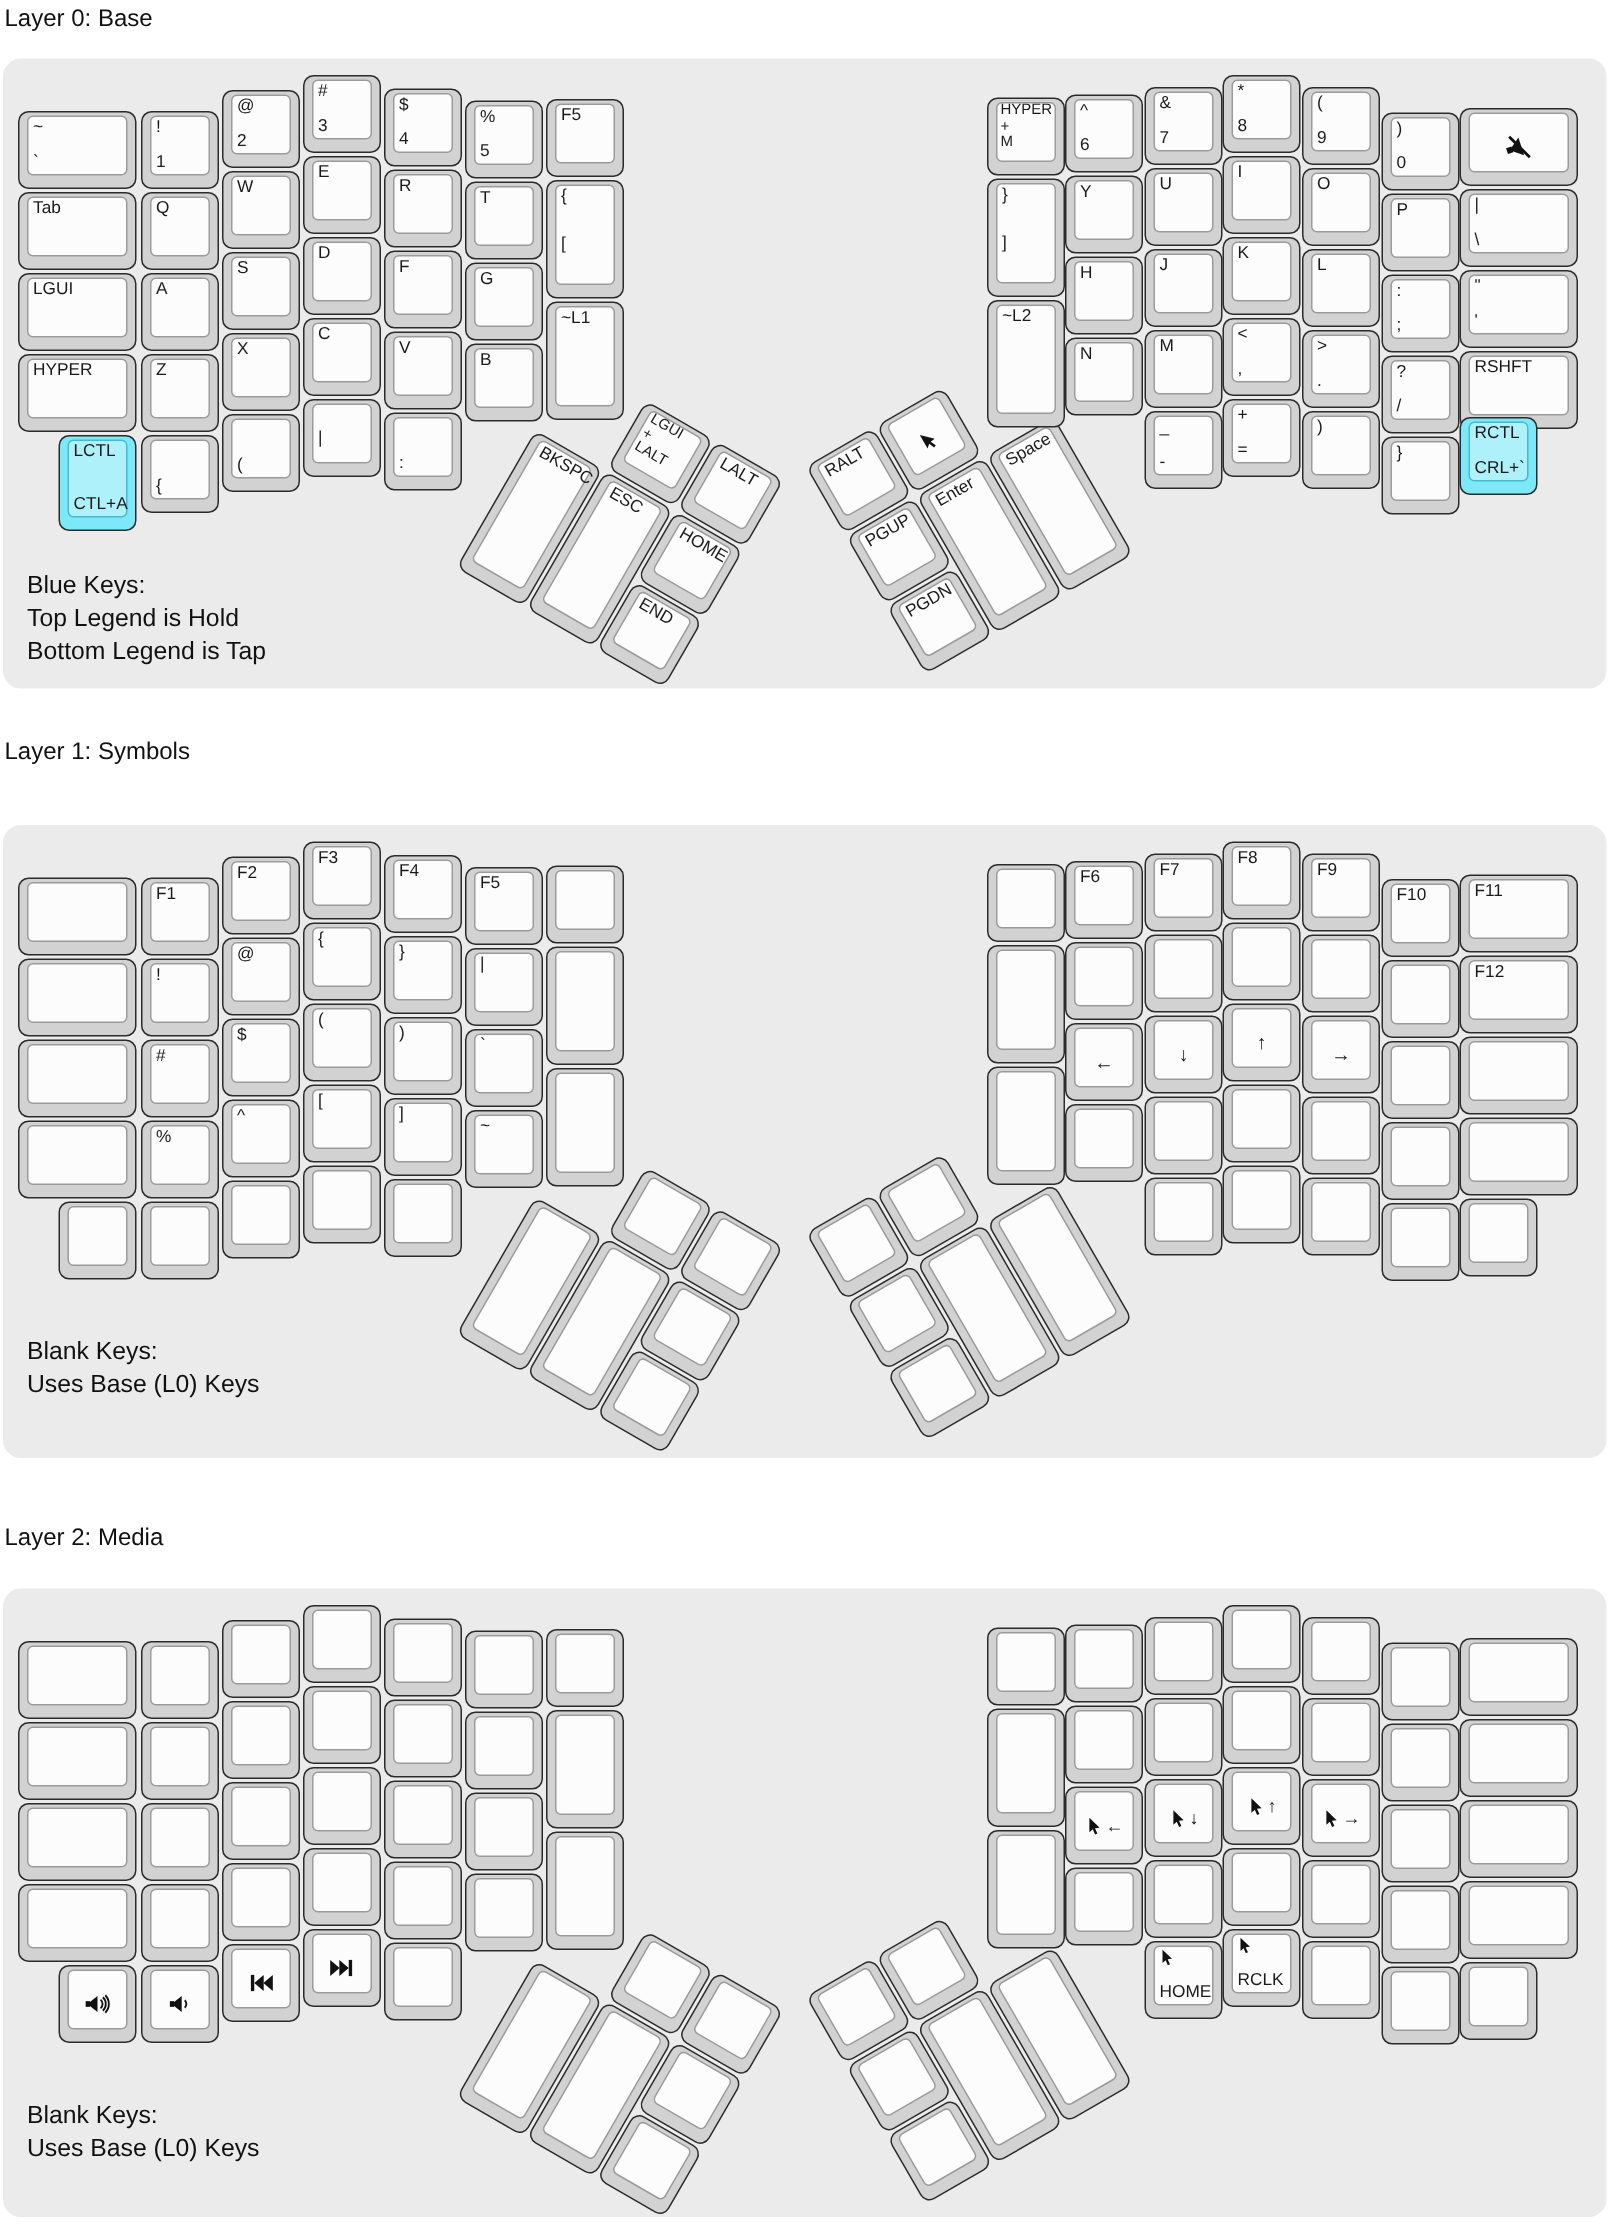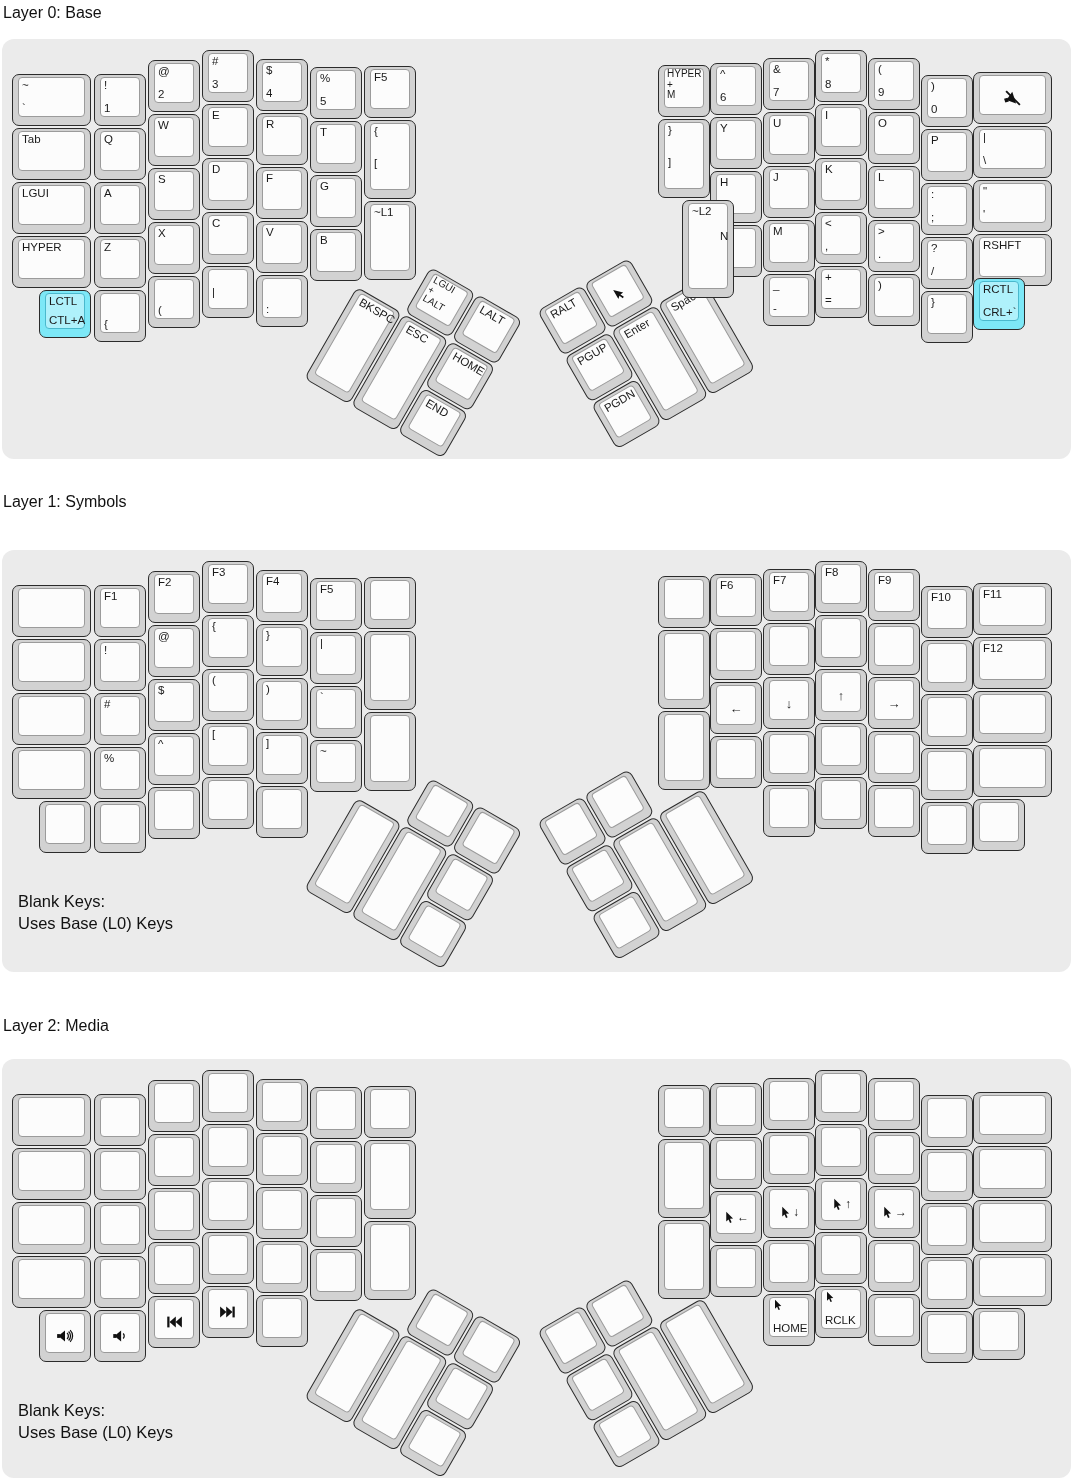--- a/index.html
+++ b/index.html
@@ -337,21 +337,21 @@
       </div>
       <div class="key" style="left: 919px; top: 198px; width: 52px; height: 52px;">
         <div class="cap"></div>
         <span class="lg t">?</span>
         <span class="lg b">/</span>
       </div>
       <div class="key" style="left: 919px; top: 252px; width: 52px; height: 52px;">
         <div class="cap"></div>
         <span class="lg t">}</span>
       </div>
-      <div class="key blue" style="left: 37px; top: 251px; width: 52px; height: 48px;">
+      <div class="key blue" style="left: 37px; top: 251px; width: 52px; height: 64px;">
         <div class="cap"></div>
         <span class="lg t">LCTL</span>
         <span class="lg b">CTL+A</span>
       </div>
       <div class="key blue" style="left: 971px; top: 239px; width: 52px; height: 52px;">
         <div class="cap"></div>
         <span class="lg t">RCTL</span>
         <span class="lg b">CRL+`</span>
       </div>
       <div class="key" style="left: 362px; top: 27px; width: 52px; height: 52px;">
@@ -371,25 +371,28 @@
         <div class="cap"></div>
         <span class="lines">HYPER
 +
 M</span>
       </div>
       <div class="key" style="left: 656px; top: 80px; width: 52px; height: 79px;">
         <div class="cap"></div>
         <span class="lg t">}</span>
         <span class="lg " style="left: 9px; top: 36px;">]</span>
       </div>
-      <div class="key" style="left: 680px; top: 161px; width: 52px; height: 98px; text-align: right;">
+      <div class="key" style="left: 656px; top: 161px; width: 52px; height: 85px; text-align: right;">
         <div class="cap"></div>
         <span class="lg t">~L2</span>
       </div>
     </div>
+  <div class="caption">Blue Keys:
+Top Legend is Hold
+Bottom Legend is Tap</div>
 </div>
 
 <div class="layer-title" id="t1">Layer 1: Symbols</div>
 <div class="panel" id="p1">
   <div class="kb">
       <div class="cluster cl-l">
         <div class="key" style="left: 0px; top: 54px; width: 52px; height: 106px;">
           <div class="cap"></div>
         </div>
         <div class="key" style="left: 54px; top: 54px; width: 52px; height: 106px;">

